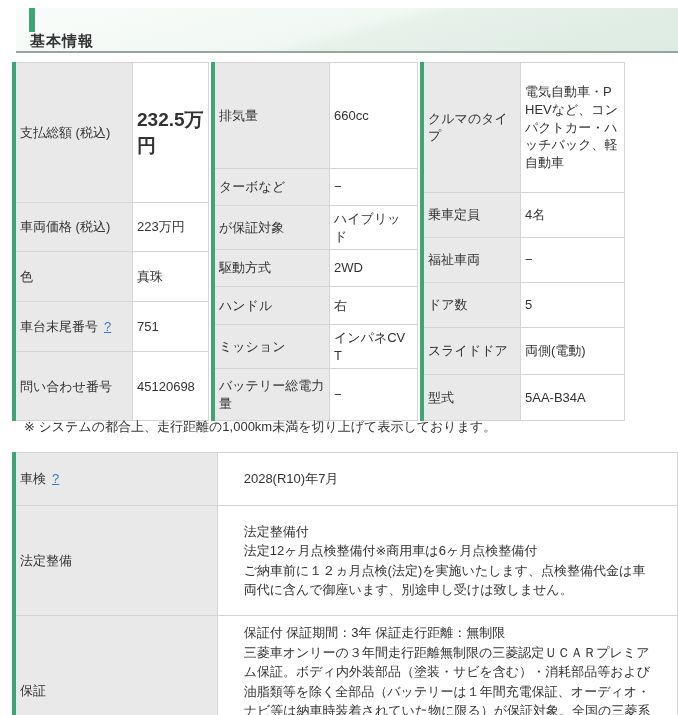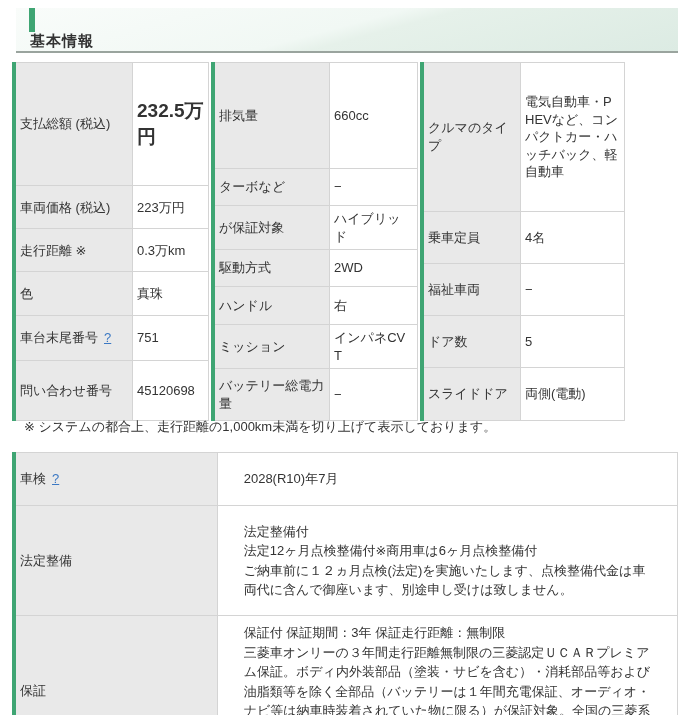--- a/index.html
+++ b/index.html
@@ -60,24 +60,20 @@
 
     <table class="btable t1">
       <tbody>
           <tr class="r1">
         <th><span>支払総額 (税込)</span></th>
         <td><span class="strong">232.5万円</span></td>
       </tr>
       <tr class="r2">
         <th><span>車両価格 (税込)</span></th>
         <td><span>223万円</span></td>
-      </tr>
-      <tr class="r3">
-        <th><span>走行距離 ※</span></th>
-        <td><span>0.3万km</span></td>
       </tr>
       <tr class="r5">
         <th><span>色</span></th>
         <td><span>真珠</span></td>
       </tr>
       <tr class="r6">
         <th><span>車台末尾番号</span><a href="#" class="help">?</a></th>
         <td><span>751</span></td>
       </tr>
       <tr class="r7">
@@ -135,20 +131,24 @@
         <td><span>−</span></td>
       </tr>
       <tr class="r4">
         <th><span>ドア数</span></th>
         <td><span>5</span></td>
       </tr>
       <tr class="r5">
         <th><span>スライドドア</span></th>
         <td><span>両側(電動)</span></td>
       </tr>
+      <tr class="r6">
+        <th><span>型式</span></th>
+        <td><span>5AA-B34A</span></td>
+      </tr>
     </tbody>
       </table>
 
   </div>
 
   <div class="note">※ システムの都合上、走行距離の1,000km未満を切り上げて表示しております。</div>
 
   <div class="dtable-wrap">
     <table class="dtable">
       <tbody>

